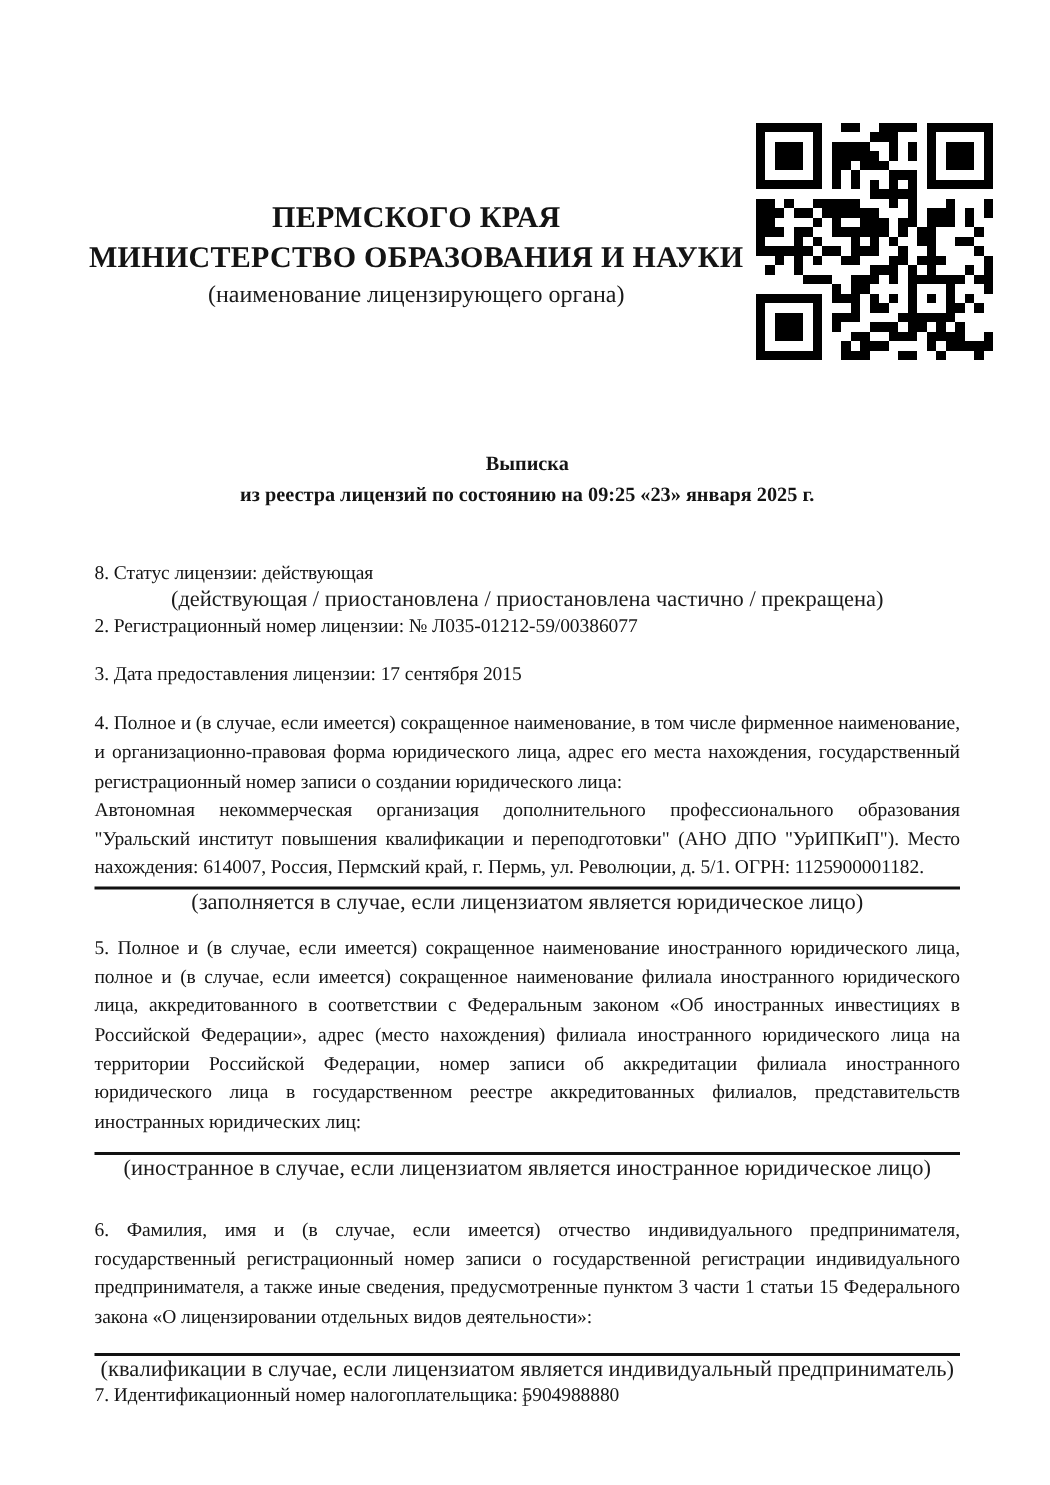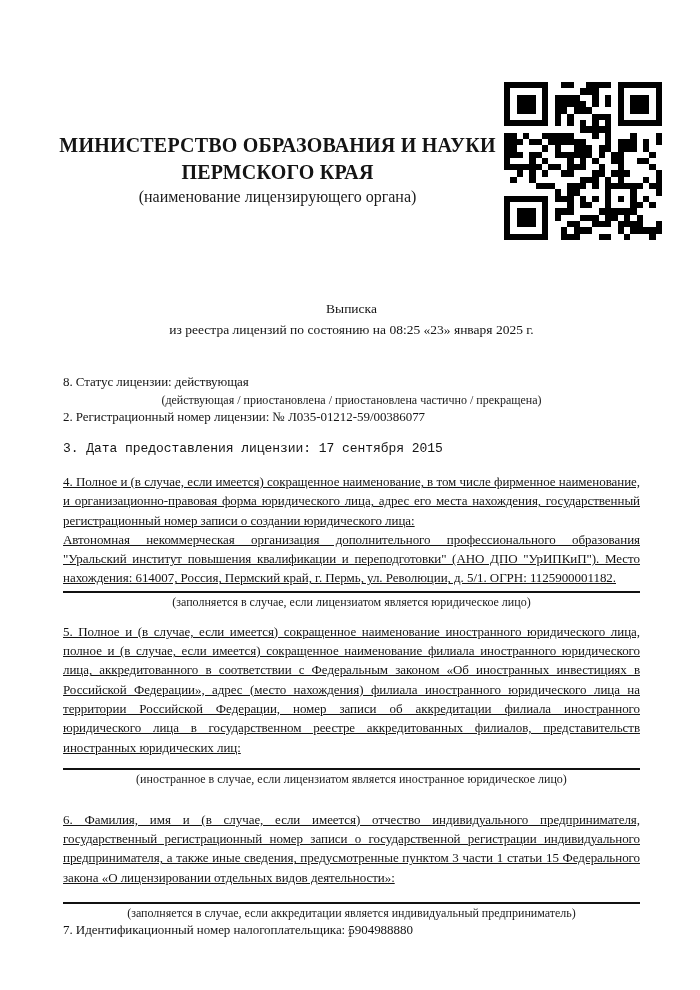--- a/index.html
+++ b/index.html
@@ -23,59 +23,58 @@
   }
   .ministry-caption{
     font-size:16px;line-height:13px;margin-top:4px;color:#1a1a1a;
   }
   .qr{
     position:absolute;top:82px;right:38px;
     width:158px;height:158px;display:block;
   }
   
   .doc-title{margin:46px 0 0;text-align:center;}
-  .doc-title .t-line{font-size:13.5px;line-height:21px;}
+  .doc-title .t-line{font-size:13.5px;line-height:21px;font-weight:bold;}
   
   .main{padding:0 60px 0 63px;}
   .item{margin:0;}
   .line{margin:0;font-size:13px;line-height:19px;letter-spacing:-.05px;}
   .para{
     margin:0;font-size:13px;line-height:19.3px;letter-spacing:-.05px;
     text-align:justify;
-    text-decoration:underline;
   }
   .caption{
     margin:2px 0 0;text-align:center;
-    font-size:12px;line-height:14px;color:#1a1a1a;
+    font-size:15px;line-height:14px;color:#1a1a1a;
   }
   .rule{height:2px;background:#111;margin-top:3px;}
   .blank8{height:8px;}
   .blank12{height:12px;}
   .item-1{margin-top:32px;}
   .item-2{}
-  .item-3{margin-top:13px;font-family:Liberation Mono, monospace;}
+  .item-3{margin-top:13px;}
   .item-4{margin-top:14px;}
   .item-5{margin-top:13px;}
   .item-6{margin-top:24px;}
   .item-7{}
   
   .footer{
     position:absolute;left:0;right:0;top:926px;
     text-align:center;font-size:12px;color:#333;
   }
 </style>
 </head>
 <body>
 
 <div class="page">
 
   <div class="header">
     <div class="ministry">
+      <div class="ministry-line">ПЕРМСКОГО КРАЯ</div>
       <div class="ministry-line">МИНИСТЕРСТВО ОБРАЗОВАНИЯ И НАУКИ</div>
-      <div class="ministry-line">ПЕРМСКОГО КРАЯ</div>
       <div class="ministry-caption">(наименование лицензирующего органа)</div>
     </div>
     <svg class="qr" id="qr-svg" viewBox="0 0 25 25" shape-rendering="crispEdges">
         <rect x="0" y="0" width="1" height="1" fill="#000000"></rect>
         <rect x="1" y="0" width="1" height="1" fill="#000000"></rect>
         <rect x="2" y="0" width="1" height="1" fill="#000000"></rect>
         <rect x="3" y="0" width="1" height="1" fill="#000000"></rect>
         <rect x="4" y="0" width="1" height="1" fill="#000000"></rect>
         <rect x="5" y="0" width="1" height="1" fill="#000000"></rect>
         <rect x="6" y="0" width="1" height="1" fill="#000000"></rect>
@@ -395,21 +394,21 @@
         <rect x="16" y="24" width="1" height="1" fill="#000000"></rect>
         <rect x="19" y="24" width="1" height="1" fill="#000000"></rect>
         <rect x="23" y="24" width="1" height="1" fill="#000000"></rect>
       </svg>
   </div>
 
   <div class="main">
 
     <div class="doc-title">
       <div class="t-line">Выписка</div>
-      <div class="t-line">из реестра лицензий по состоянию на 08:25 «23» января 2025 г.</div>
+      <div class="t-line">из реестра лицензий по состоянию на 09:25 «23» января 2025 г.</div>
     </div>
 
     <section class="item item-1">
       <p class="line">8. Статус лицензии: действующая</p>
       <p class="caption">(действующая / приостановлена / приостановлена частично / прекращена)</p>
     </section>
 
     <section class="item item-2">
       <p class="line">2. Регистрационный номер лицензии: № Л035-01212-59/00386077</p>
     </section>
@@ -429,21 +428,21 @@
       <p class="para">5. Полное и (в случае, если имеется) сокращенное наименование иностранного юридического лица, полное и (в случае, если имеется) сокращенное наименование филиала иностранного юридического лица, аккредитованного в соответствии с Федеральным законом «Об иностранных инвестициях в Российской Федерации», адрес (место нахождения) филиала иностранного юридического лица на территории Российской Федерации, номер записи об аккредитации филиала иностранного юридического лица в государственном реестре аккредитованных филиалов, представительств иностранных юридических лиц:</p>
       <div class="blank8"></div>
       <div class="rule"></div>
       <p class="caption">(иностранное в случае, если лицензиатом является иностранное юридическое лицо)</p>
     </section>
 
     <section class="item item-6">
       <p class="para">6. Фамилия, имя и (в случае, если имеется) отчество индивидуального предпринимателя, государственный регистрационный номер записи о государственной регистрации индивидуального предпринимателя, а также иные сведения, предусмотренные пунктом 3 части 1 статьи 15 Федерального закона «О лицензировании отдельных видов деятельности»:</p>
       <div class="blank12"></div>
       <div class="rule"></div>
-      <p class="caption">(заполняется в случае, если аккредитации является индивидуальный предприниматель)</p>
+      <p class="caption">(квалификации в случае, если лицензиатом является индивидуальный предприниматель)</p>
     </section>
 
     <section class="item item-7">
       <p class="line">7. Идентификационный номер налогоплательщика: 5904988880</p>
     </section>
 
   </div>
 
   <div class="footer">1</div>
 

